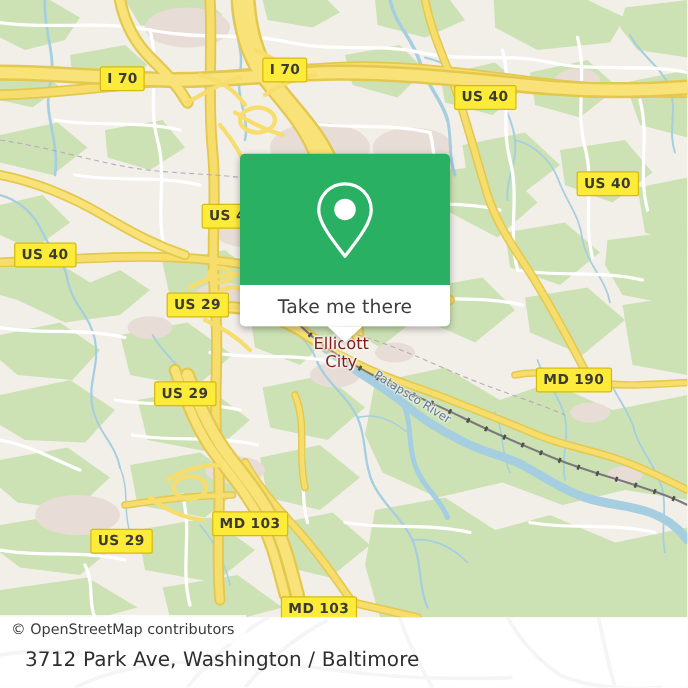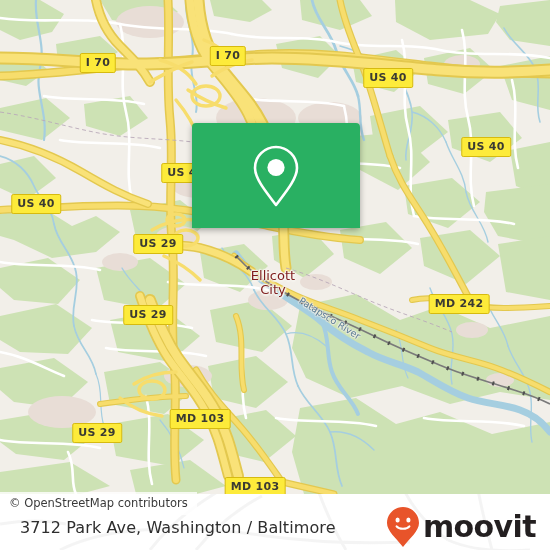--- a/index.html
+++ b/index.html
@@ -406,33 +406,37 @@
     <div class="water-label" style="left:300px; top:294px; transform: rotate(32deg);">Patapsco River</div>
 
     <div id="shield-layer">
         <div class="shield" style="left: 98px; top: 63px;">I 70</div>
         <div class="shield" style="left: 228px; top: 56px;">I 70</div>
         <div class="shield" style="left: 388px; top: 78px;">US 40</div>
         <div class="shield" style="left: 486px; top: 147px;">US 40</div>
         <div class="shield" style="left: 36px; top: 204px;">US 40</div>
         <div class="shield" style="left: 158px; top: 244px;">US 29</div>
         <div class="shield" style="left: 148px; top: 315px;">US 29</div>
-        <div class="shield" style="left: 459px; top: 304px;">MD 242</div>
+        <div class="shield" style="left: 459px; top: 304px;">MD 190</div>
         <div class="shield" style="left: 200px; top: 419px;">MD 103</div>
         <div class="shield" style="left: 97px; top: 433px;">US 29</div>
         <div class="shield" style="left: 255px; top: 487px;">MD 103</div>
       </div>
   </div>
 
   <div id="callout">
     <div id="callout-top">
       <svg width="54" height="66" viewBox="0 0 54 66">
         <path d="M27 4 C15.4 4 6 13.4 6 25 C6 36 18 50 27 62 C36 50 48 36 48 25 C48 13.4 38.6 4 27 4 Z" fill="none" stroke="#ffffff" stroke-width="2.6" stroke-linejoin="round"></path>
         <circle cx="27" cy="24.5" r="8.6" fill="#ffffff"></circle>
       </svg>
+    </div>
+    <div id="callout-bottom">
+      <span id="callout-label">Take me there</span>
+      <div id="callout-tail"></div>
     </div>
   </div>
 
   <div id="attribution">© OpenStreetMap contributors</div>
 
   <div id="footer">
     <svg id="footer-bg" width="550" height="56" viewBox="0 0 550 56">
       <g fill="none" stroke="#e4e4e4" stroke-width="3">
         <path d="M150,56 C170,30 196,10 224,-6"></path>
         <path d="M196,56 C214,34 236,16 262,2"></path>
@@ -440,24 +444,15 @@
         <path d="M404,-4 C414,16 428,32 448,46"></path>
         <path d="M448,46 C470,56 498,58 530,56"></path>
         <path d="M60,56 C84,44 112,38 142,36"></path>
         <path d="M142,36 C182,33 226,36 266,42"></path>
         <path d="M266,42 C312,48 362,50 410,48"></path>
         <path d="M478,-4 C482,16 486,34 492,56"></path>
         <path d="M0,30 C24,26 46,26 66,30"></path>
       </g>
     </svg>
     <div id="footer-title">3712 Park Ave, Washington / Baltimore</div>
-    <div id="brand">
-      <svg width="34" height="42" viewBox="0 0 34 42">
-        <path d="M17 1 C8.2 1 1 8.2 1 17 C1 25 10 32 17 41 C24 32 33 25 33 17 C33 8.2 25.8 1 17 1 Z" fill="#e8542a"></path>
-        <ellipse cx="11.6" cy="14" rx="2.1" ry="2.6" fill="#ffffff"></ellipse>
-        <ellipse cx="22.4" cy="14" rx="2.1" ry="2.6" fill="#ffffff"></ellipse>
-        <path d="M10.6 20.4 C13 23.6 21 23.6 23.4 20.4" fill="none" stroke="#ffffff" stroke-width="2.1" stroke-linecap="round"></path>
-      </svg>
-      <span id="brand-name">moovit</span>
-    </div>
   </div>
 
 </div>
 
 </body></html>

